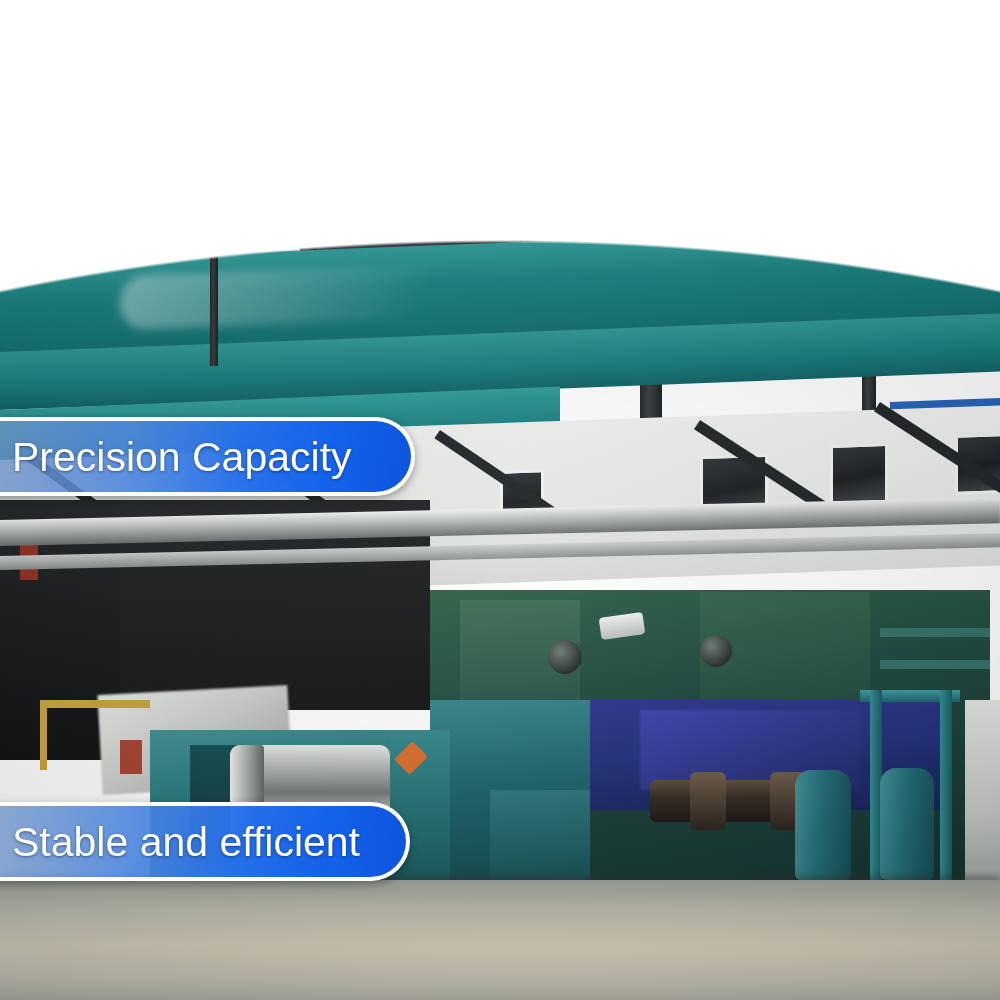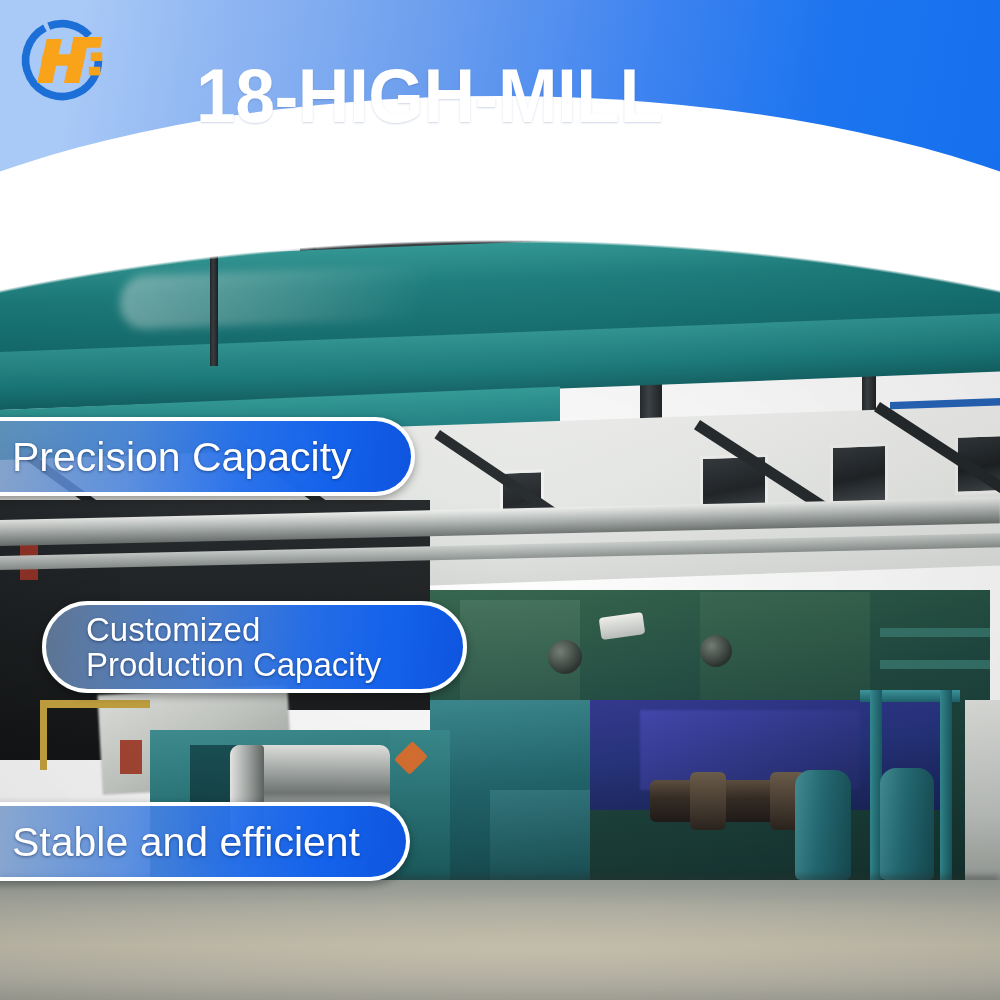--- a/index.html
+++ b/index.html
@@ -233,38 +233,20 @@
     left:-40px;top:802px;width:450px;height:79px;
     border-radius:0 42px 42px 0;border-left:none;padding-left:52px;
   }
   #pill-stable .ptxt{font-size:41px;line-height:44px;}
 </style>
 </head>
 <body>
 
 <div id="banner">
 
-  <div class="header">
-
-    <svg class="logo" viewBox="0 0 100 96">
-      <path d="M50 8 A38 38 0 1 0 50 84 A38 38 0 1 0 50 8 Z" fill="none" stroke="#1C6FD6" stroke-width="8" stroke-dasharray="160 28 46 28" stroke-linecap="butt" transform="rotate(-28 50 46)"></path>
-      <g fill="#F9A31A">
-        <polygon points="24,70 34,24 50,24 40,70"></polygon>
-        <polygon points="52,70 62,24 78,24 68,70"></polygon>
-        <polygon points="30,40 74,40 72,52 28,52"></polygon>
-        <polygon points="62,22 92,22 90,33 60,33"></polygon>
-        <rect x="80" y="38" width="12" height="9"></rect>
-        <rect x="78" y="53" width="12" height="9"></rect>
-      </g>
-    </svg>
-
-    <div class="title">18-HIGH-MILL</div>
-
-    <div class="arc-white"></div>
-  </div>
 
   <div class="photo">
     <div class="layer sky"></div>
     <div class="layer roof-left"></div>
     <div class="layer roof-dark"></div>
     <div class="layer roof-dark2"></div>
 
     <div class="layer beam-v beam-v1"></div>
     <div class="layer beam-v beam-v4"></div>
     <div class="layer beam-v beam-v2"></div>
@@ -334,22 +316,18 @@
     <div class="layer floor-edge"></div>
     <div class="layer floor"></div>
     <div class="layer floor-blur"></div>
     <div class="layer photo-soft"></div>
   </div>
 
   <div class="pill" id="pill-precision">
     <span class="ptxt">Precision Capacity</span>
   </div>
 
-  <div class="pill" id="pill-capacity">
-    <span class="ptxt">Customized
-Production Capacity</span>
-  </div>
 
   <div class="pill" id="pill-stable">
     <span class="ptxt">Stable and efficient</span>
   </div>
 
 </div>
 
 </body></html>

